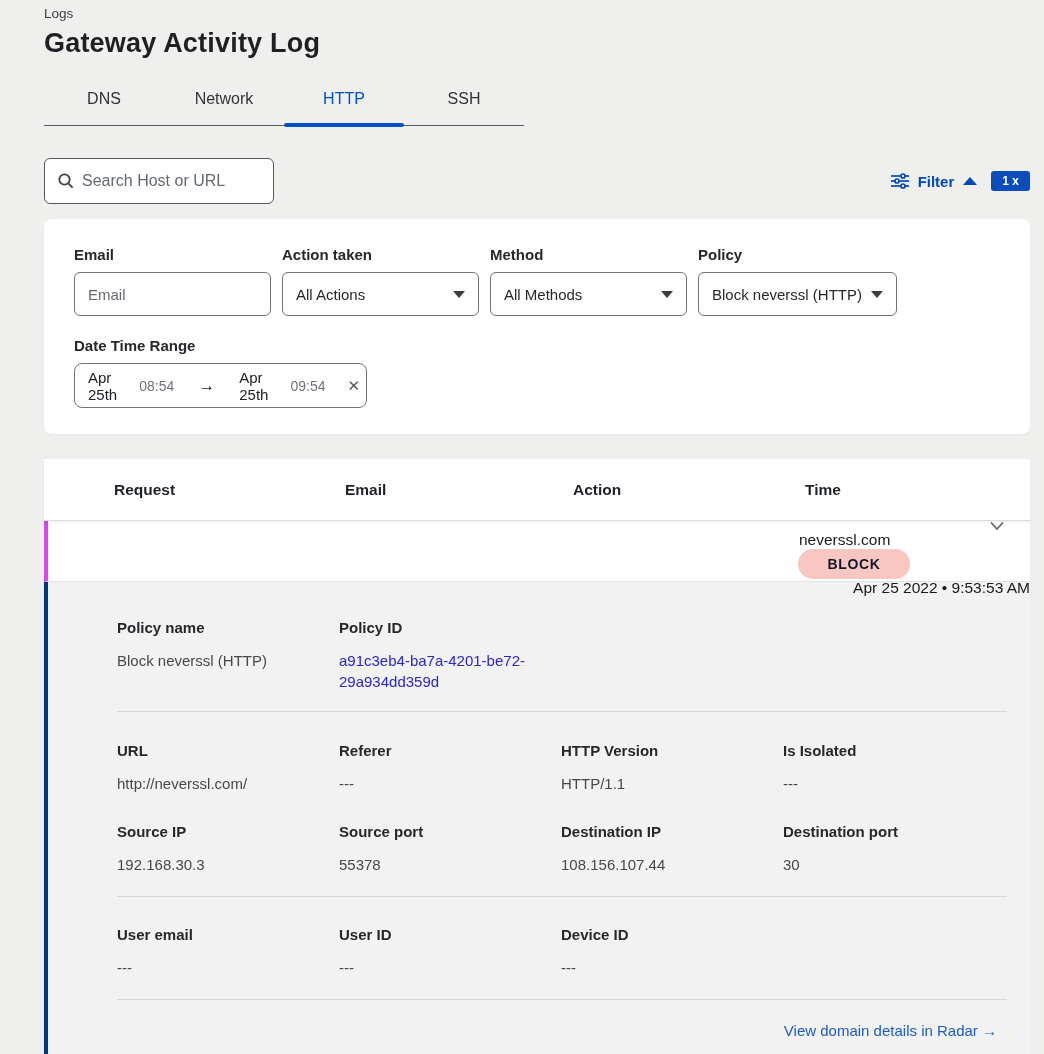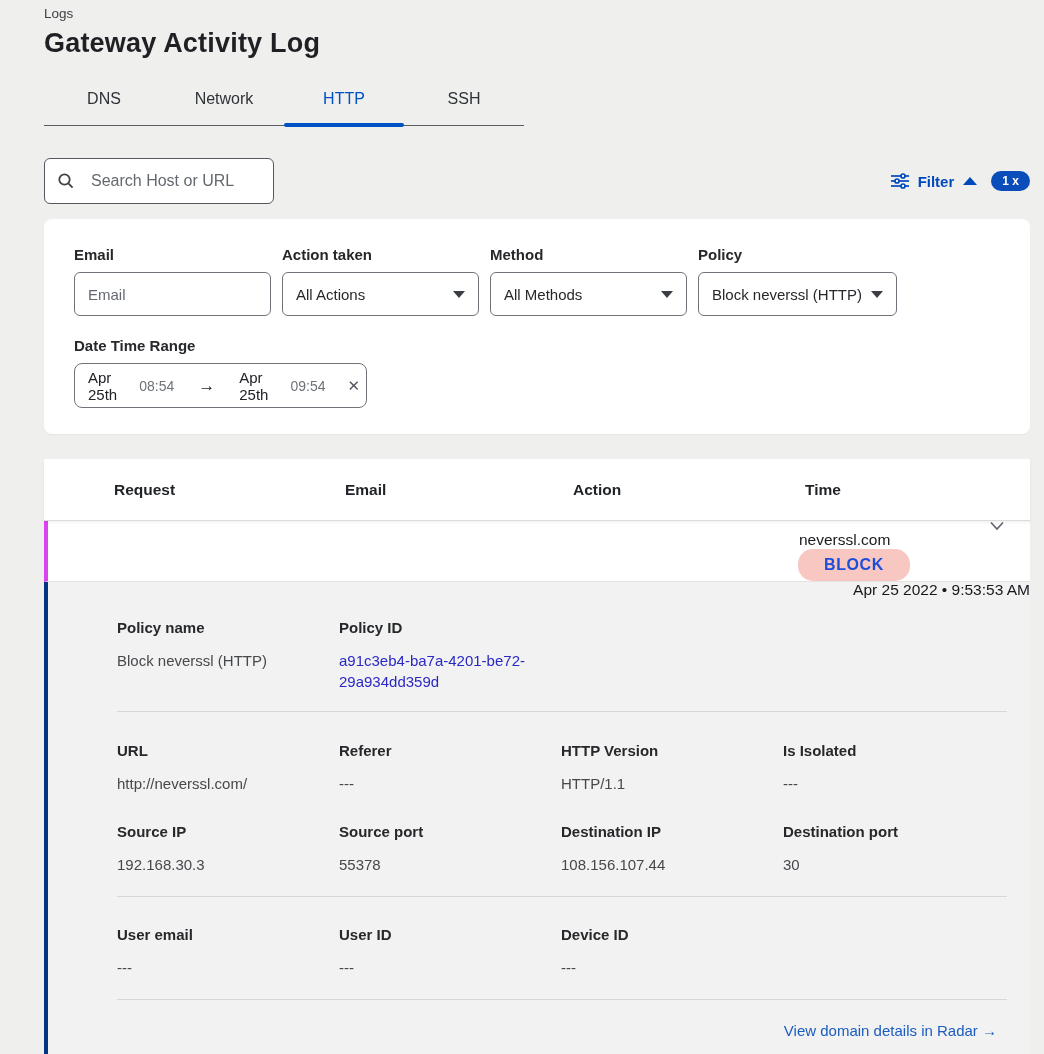--- a/index.html
+++ b/index.html
@@ -16,27 +16,27 @@
   .page-title { margin-top:7px; font-size:27px; font-weight:700; color:#1e2023; letter-spacing:.2px; }
 
   
   .tabs { margin-top:21px; width:480px; display:flex; border-bottom:1px solid #595d63; }
   .tab { width:120px; text-align:center; padding:10px 0 17px; font-size:16px; color:#2f3237; cursor:pointer; position:relative; }
   .tab.active { color:#0051c3; font-weight:400; }
   .tab.active::after { content:""; position:absolute; left:0; right:0; bottom:-2px; height:4px; background:#0051c3; border-radius:2px; }
 
   
   .toolbar { margin-top:32px; display:flex; justify-content:space-between; align-items:center; }
-  .search-box { width:230px; height:46px; background:#fff; border:1px solid #55585c; border-radius:6px; display:flex; align-items:center; padding:0 12px; gap:16px; }
+  .search-box { width:230px; height:46px; background:#fff; border:1px solid #55585c; border-radius:6px; display:flex; align-items:center; padding:0 12px; gap:7px; }
   .search-box input { border:none; outline:none; flex:1; font-size:16px; font-family:inherit; color:#26282b; background:transparent; min-width:0; }
   .search-box input::placeholder { color:#646970; }
   .filter-ctl { display:flex; align-items:center; gap:9px; cursor:pointer; }
   .filter-label { color:#0049bd; font-size:15px; font-weight:700; }
   .caret-up { width:0; height:0; border-left:7px solid transparent; border-right:7px solid transparent; border-bottom:8px solid #0049bd; }
-  .count-badge { background:#0a4cba; color:#fff; font-size:12px; font-weight:700; border-radius:10px; padding:3px 11px; margin-left:5px; }
+  .count-badge { background:#0a4cba; color:#fff; font-size:12px; font-weight:700; border-radius:3px; padding:3px 11px; margin-left:5px; }
 
   
   .filter-panel { margin-top:15px; background:#fff; border-radius:8px; padding:27px 30px 30px; height:215px; box-shadow:0 1px 2px rgba(0,0,0,.04); }
   .field-label { font-size:15px; font-weight:700; color:#26282b; margin-bottom:9px; }
   .fields-row { display:flex; gap:11px; }
   .field { width:197px; }
   .text-input, .select-box, .date-control {
     height:44px; border:1px solid #70747a; border-radius:6px; background:#fff;
     display:flex; align-items:center; padding:0 13px; font-size:15px; color:#26282b;
   }
@@ -55,21 +55,21 @@
   .table-card { margin-top:25px; }
   .thead { background:#fff; height:62px; display:flex; align-items:center; font-size:15.5px; font-weight:700; color:#1f2226; border-radius:1px 1px 0 0; border-bottom:1px solid #dcdcda; box-shadow:0 2px 3px rgba(0,0,0,.05); position:relative; z-index:2; }
   .col-chevron { width:70px; flex:none; display:flex; justify-content:center; }
   .col-request { width:231px; flex:none; }
   .col-email { width:228px; flex:none; }
   .col-action { width:232px; flex:none; }
   .col-time { flex:1; }
   .log-row { background:#fff; height:61px; display:flex; align-items:flex-end; border-left:4px solid #d946ef; border-bottom:1px solid #e3e3e1; font-size:15.5px; color:#17191c; position:relative; z-index:1;flex-direction:column; }
   .log-row .col-chevron { width:66px; }
   .chevron-btn { cursor:pointer; display:flex; align-items:center; }
-  .badge-block { display:inline-block; background:#f9c7c2; color:#1d4ed8; font-size:16px; font-weight:700; letter-spacing:.6px; padding:7px 0; width:112px; text-align:center; border-radius:15px; }
+  .badge-block { display:inline-block; background:#f9c7c2; color:#0f172a; font-size:14px; font-weight:700; letter-spacing:.6px; padding:7px 0; width:112px; text-align:center; border-radius:15px; }
 
   
   .details { background:#f1f2f1; border-left:4px solid #003682; padding:37px 23px 0 69px; height:481px; }
   .dgrid { display:grid; grid-template-columns:repeat(4,222px); }
   .dlabel { font-size:15px; font-weight:700; color:#26282b; margin-bottom:14px; }
   .dvalue { font-size:15px; color:#46484c; line-height:1.4; }
   .policy-link { color:#2a28c4; text-decoration:underline; text-decoration-color:rgba(42,40,196,.0); display:inline-block; max-width:196px; word-break:break-word; cursor:pointer; }
   .divider { border:none; border-top:1px solid #d7d7d4; }
   .div-1 { margin-top:19px; }
   .sec-2 { margin-top:30px; }

